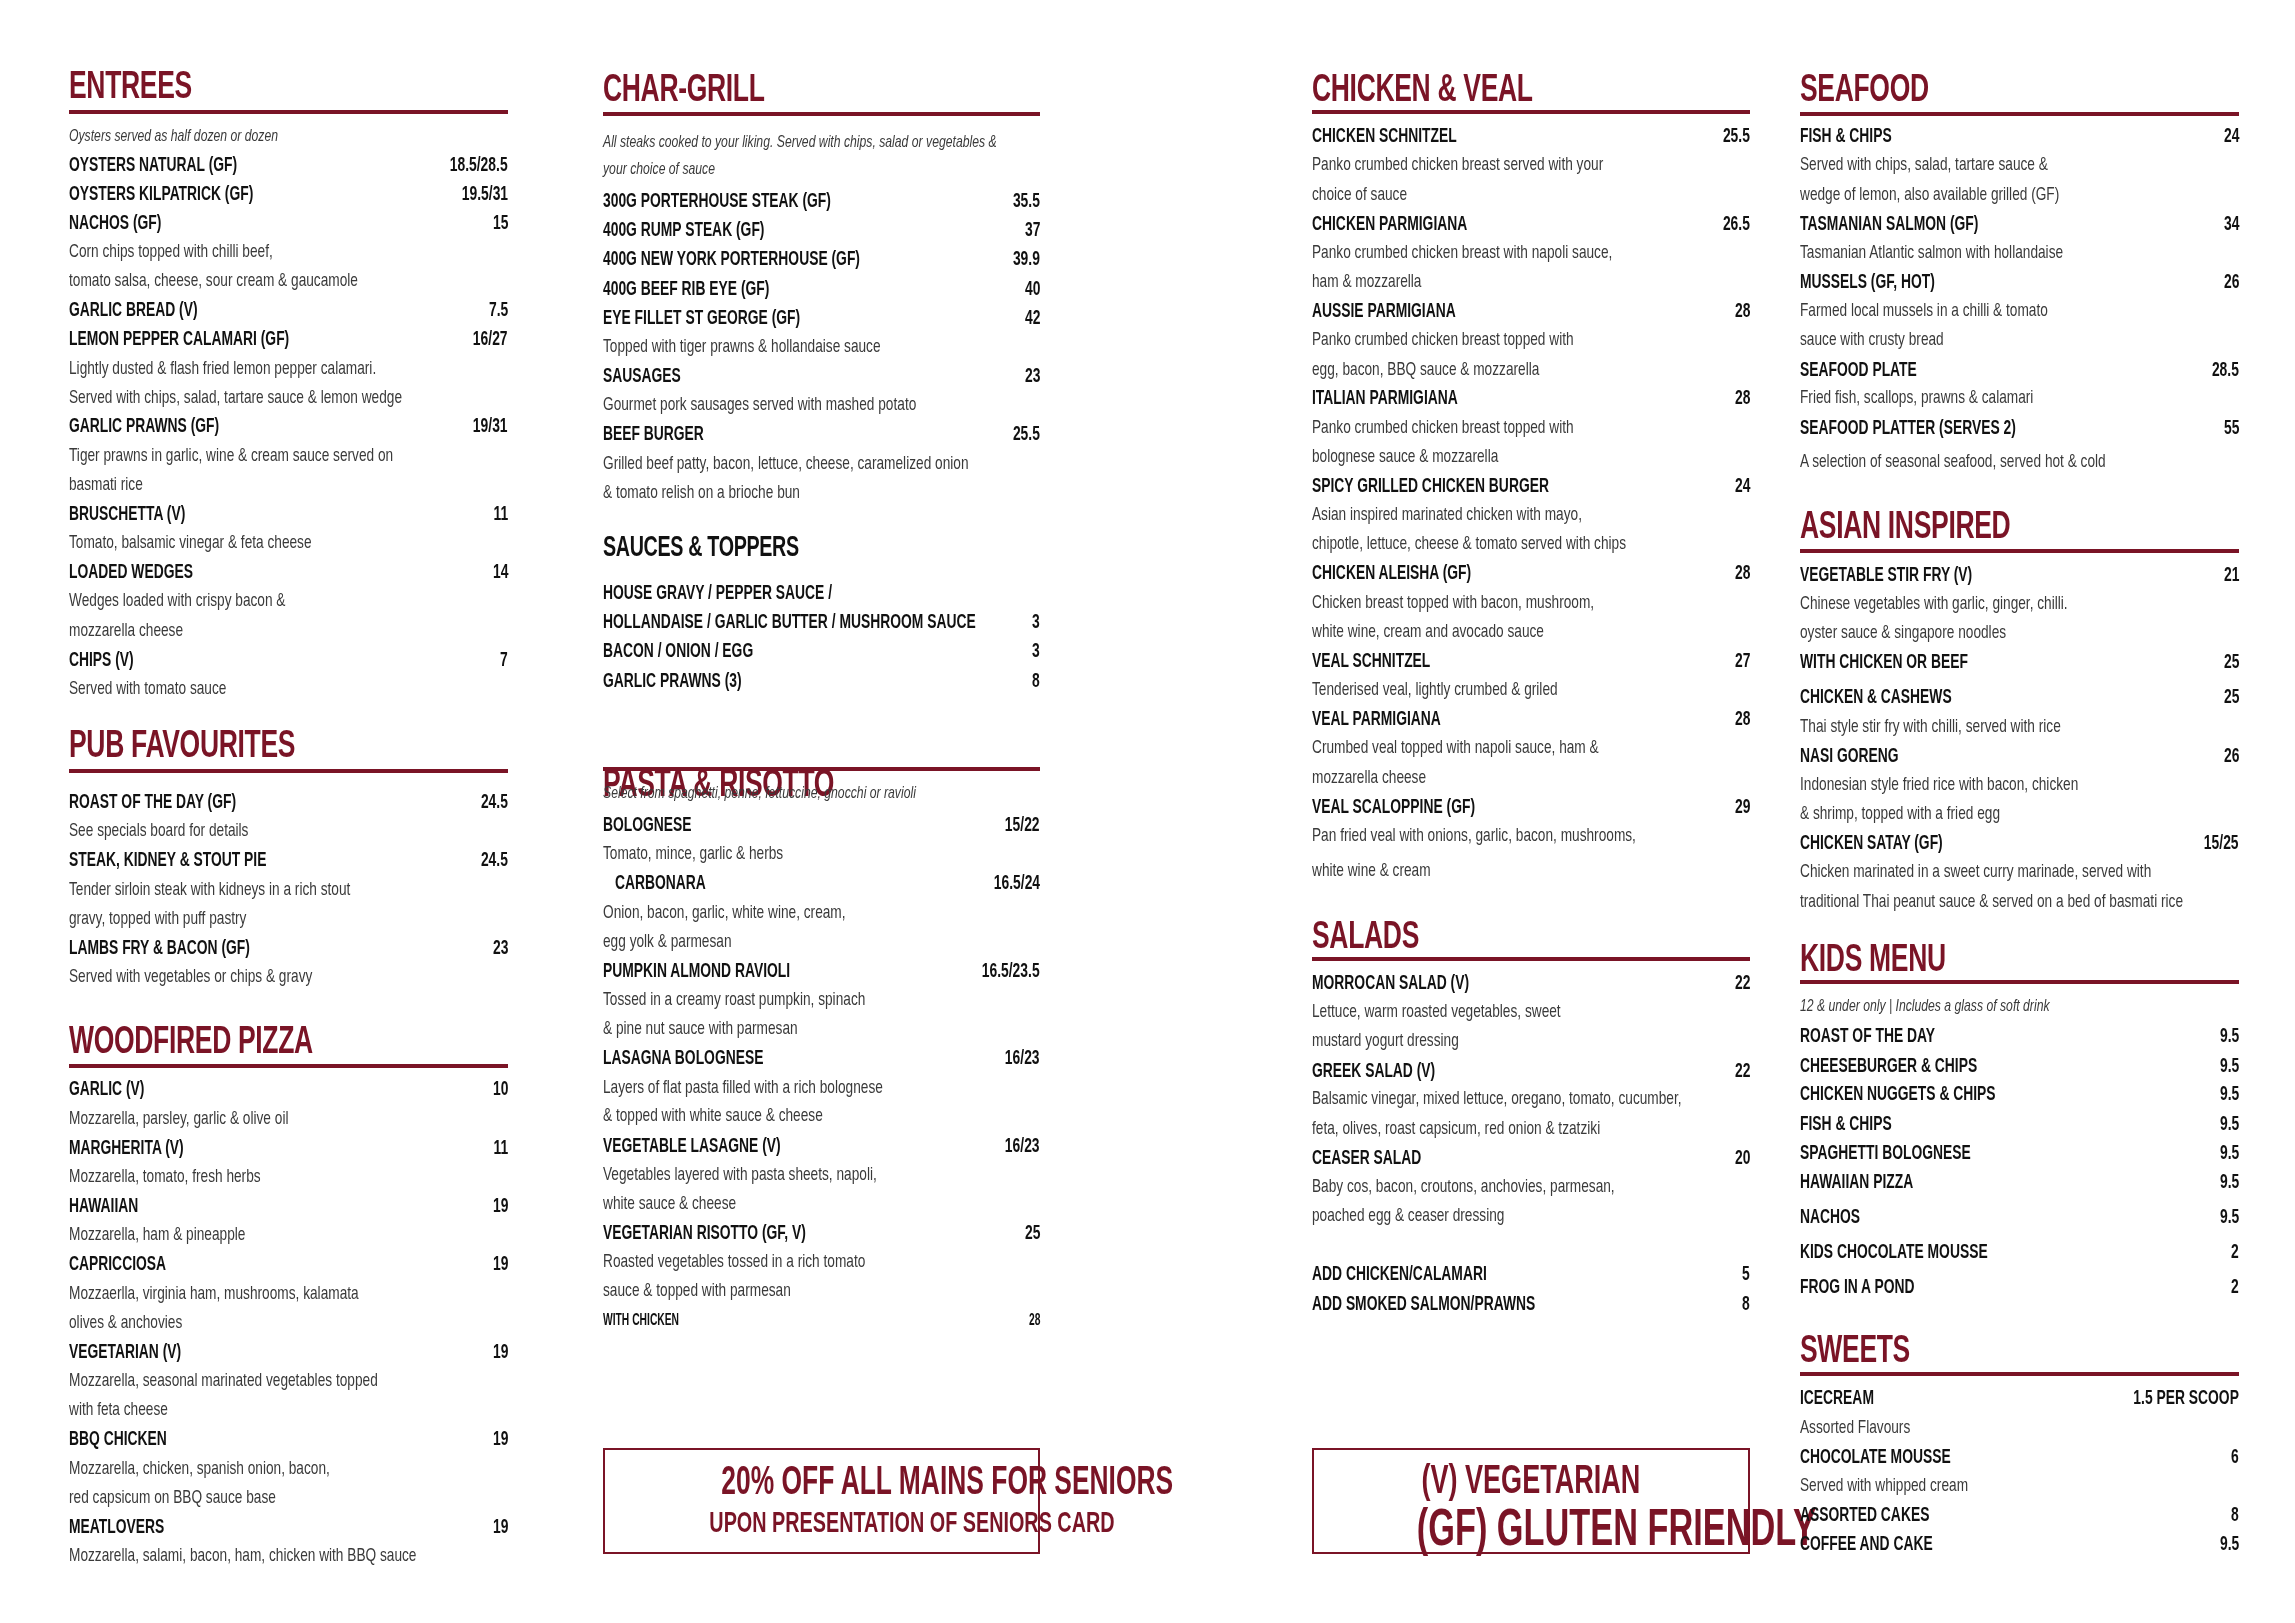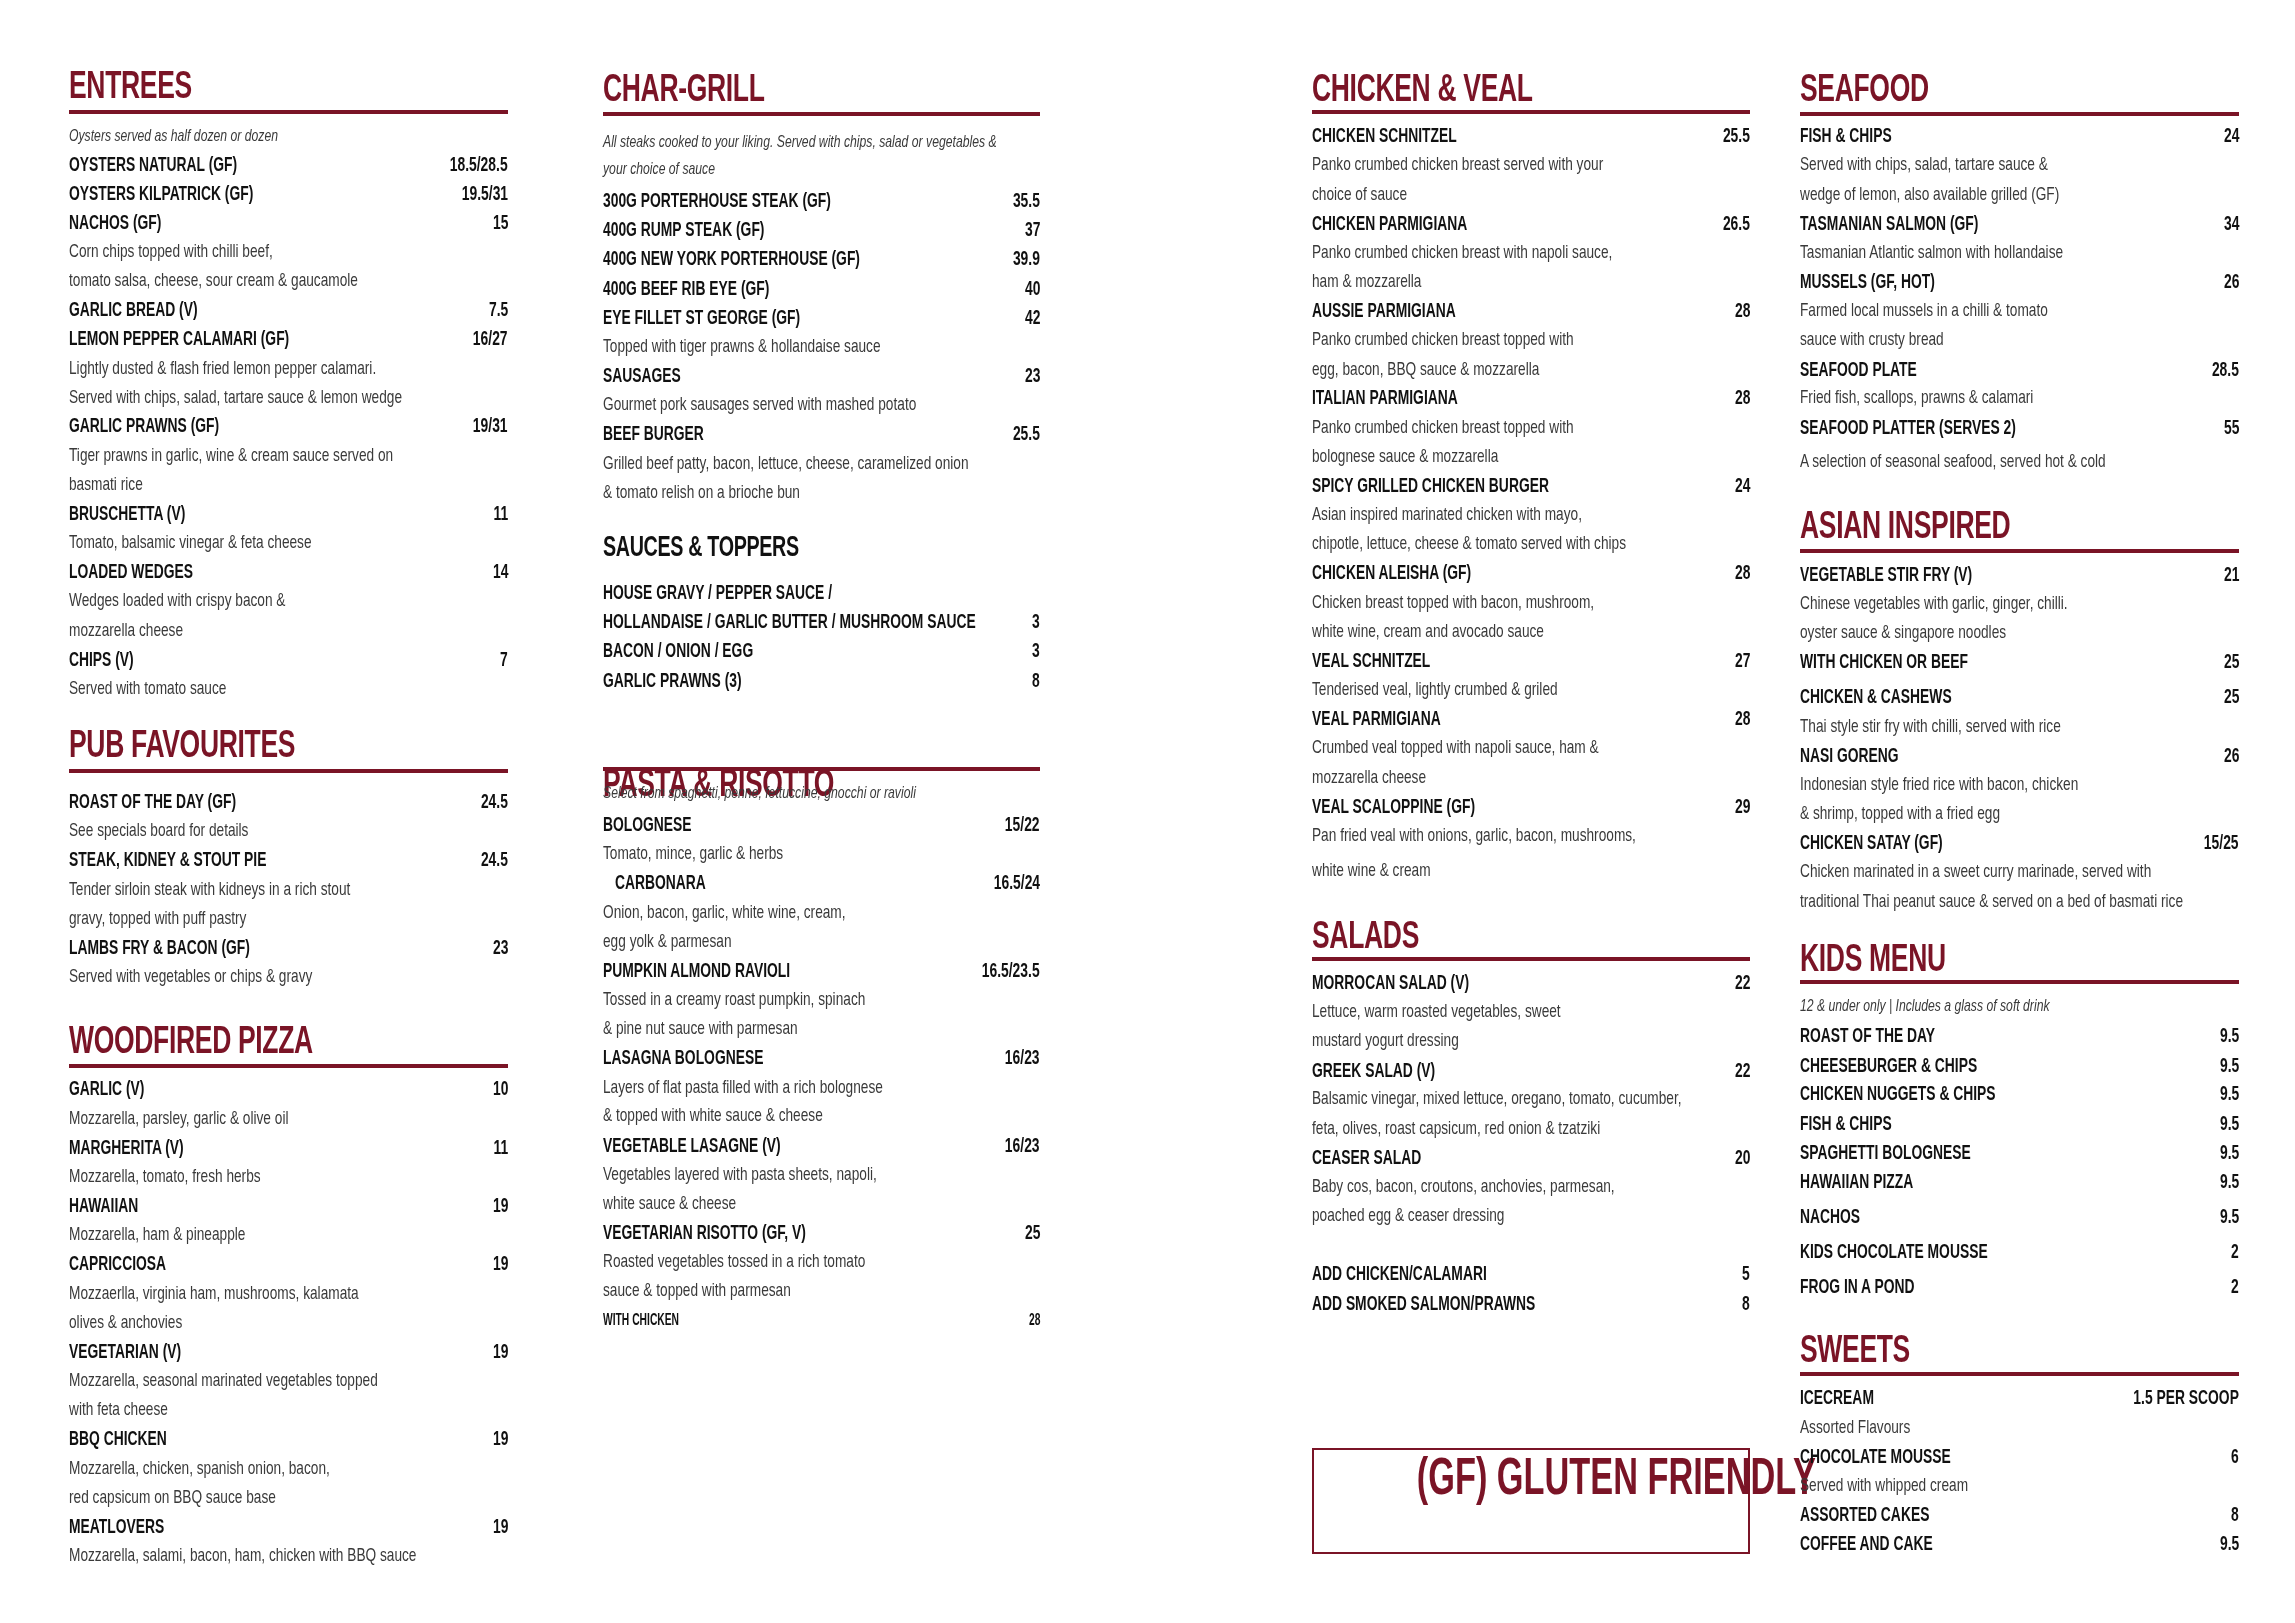--- a/index.html
+++ b/index.html
@@ -316,20 +316,24 @@
       <span class="desc">Roasted vegetables tossed in a rich tomato</span>
     </div>
   <div class="row" style="top:1275px;">
       <span class="desc">sauce &amp; topped with parmesan</span>
     </div>
   <div class="row" style="top:1305px;">
       <span class="name small">WITH CHICKEN</span>
       <span class="price small">28</span>
     </div>
 
+  <div class="box" style="left:0; top:1448px; width:437px; height:106px;">
+    <span class="line" style="font-size:40px; line-height:40px; margin-top:10px;"><span>20% OFF ALL MAINS FOR SENIORS</span></span>
+    <span class="line" style="font-size:30px; line-height:32px; margin-top:6.4px;"><span>UPON PRESENTATION OF SENIORS CARD</span></span>
+  </div>
 </div>
 
 <div class="col" style="left:1268px; width:438px;margin-left:44px;">
 
   <div class="heading" style="top:67px;"><span>CHICKEN &amp; VEAL</span></div>
   <div class="rule" style="top:110px;"></div>
   <div class="row" style="top:120px;">
       <span class="name">CHICKEN SCHNITZEL</span>
       <span class="price">25.5</span>
     </div>
@@ -452,20 +456,21 @@
   <div class="row" style="top:1258px;">
       <span class="name">ADD CHICKEN/CALAMARI</span>
       <span class="price">5</span>
     </div>
   <div class="row" style="top:1288px;">
       <span class="name">ADD SMOKED SALMON/PRAWNS</span>
       <span class="price">8</span>
     </div>
 
   <div class="box" style="left:0; top:1448px; width:438px; height:106px;">
+    <span class="line" style="font-size:41px; line-height:41px; margin-top:9.2px;"><span>(V) VEGETARIAN</span></span>
     <span class="line" style="font-size:52px; line-height:41px; margin-top:6.4px;"><span>(GF) GLUTEN FRIENDLY</span></span>
   </div>
 </div>
 
 <div class="col" style="left:1800px; width:439px;">
 
   <div class="heading" style="top:67px;"><span>SEAFOOD</span></div>
   <div class="rule" style="top:112px;"></div>
   <div class="row" style="top:120px;">
       <span class="name">FISH &amp; CHIPS</span>

